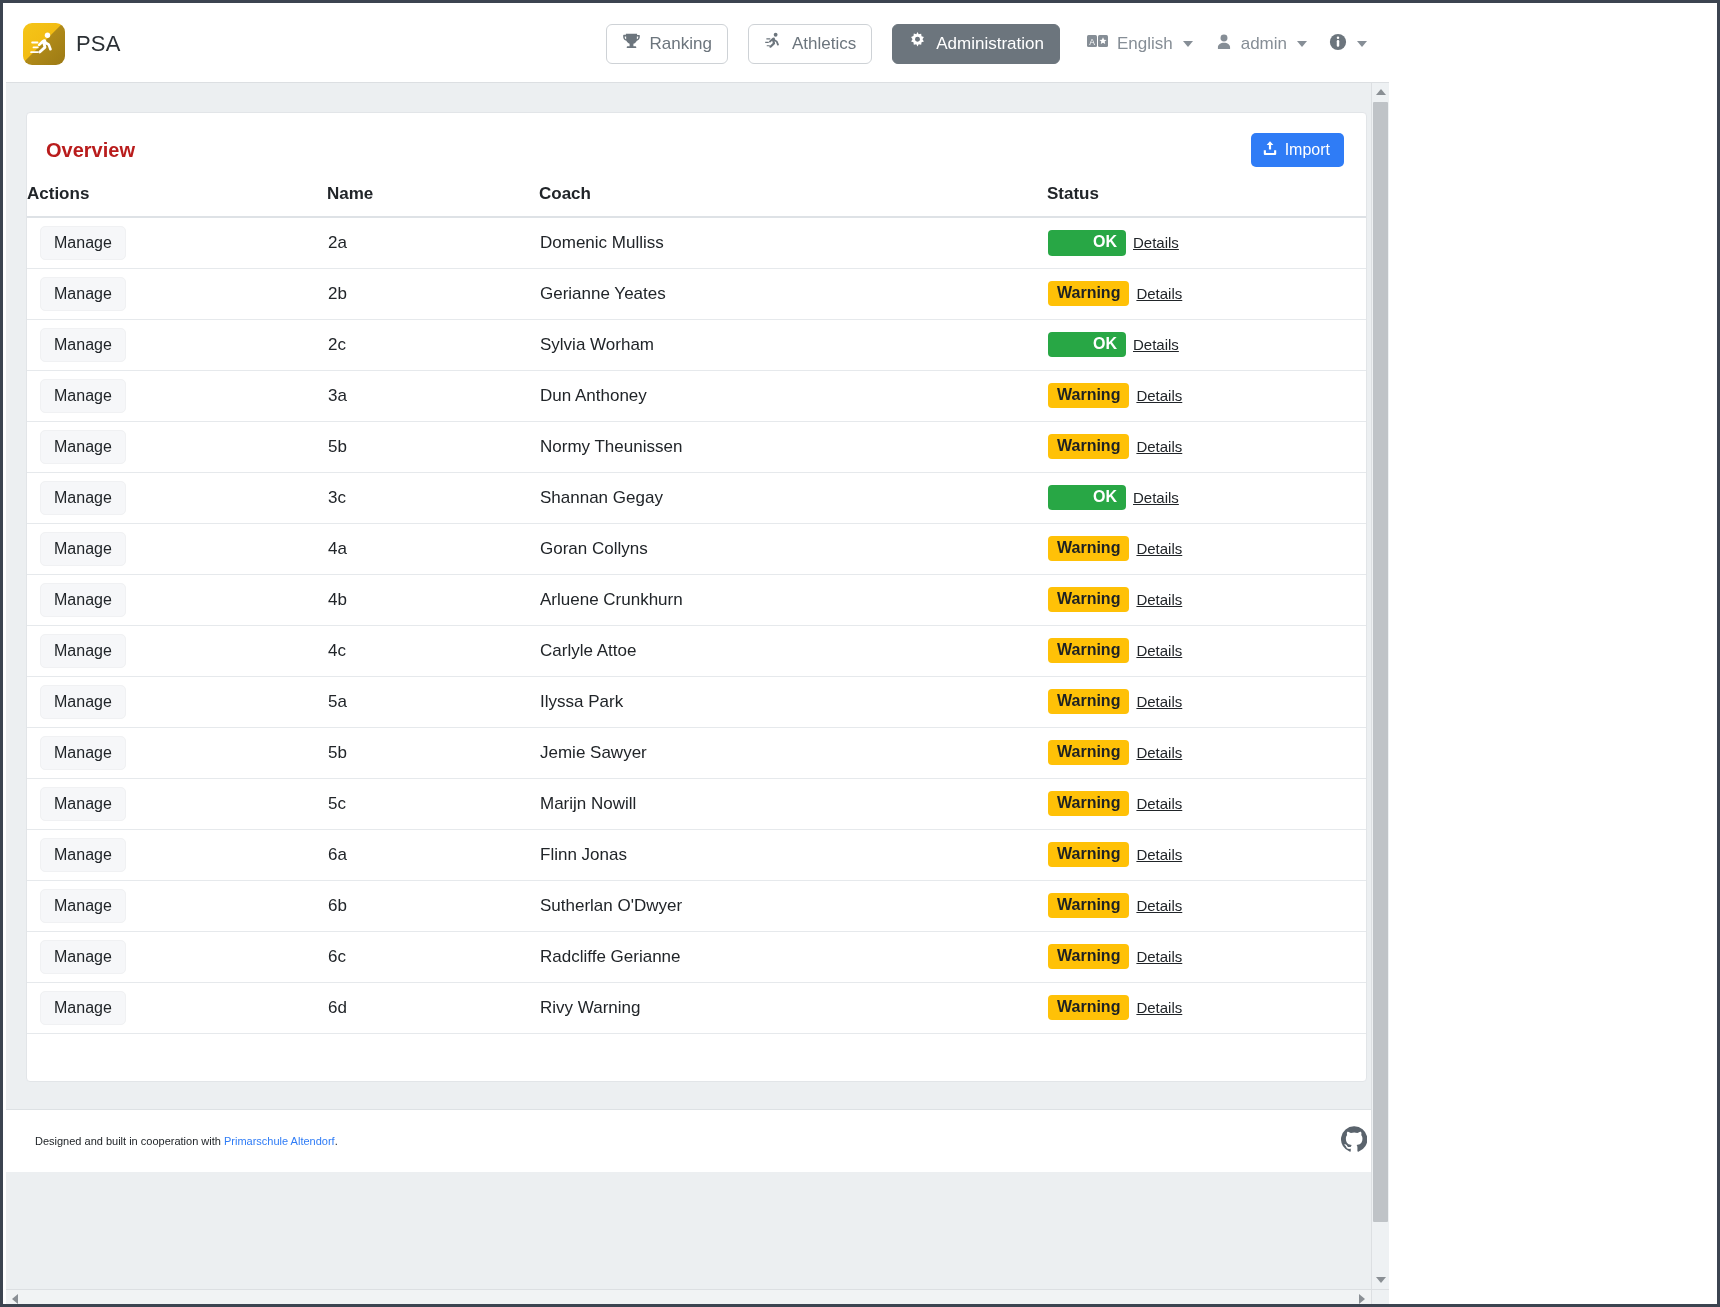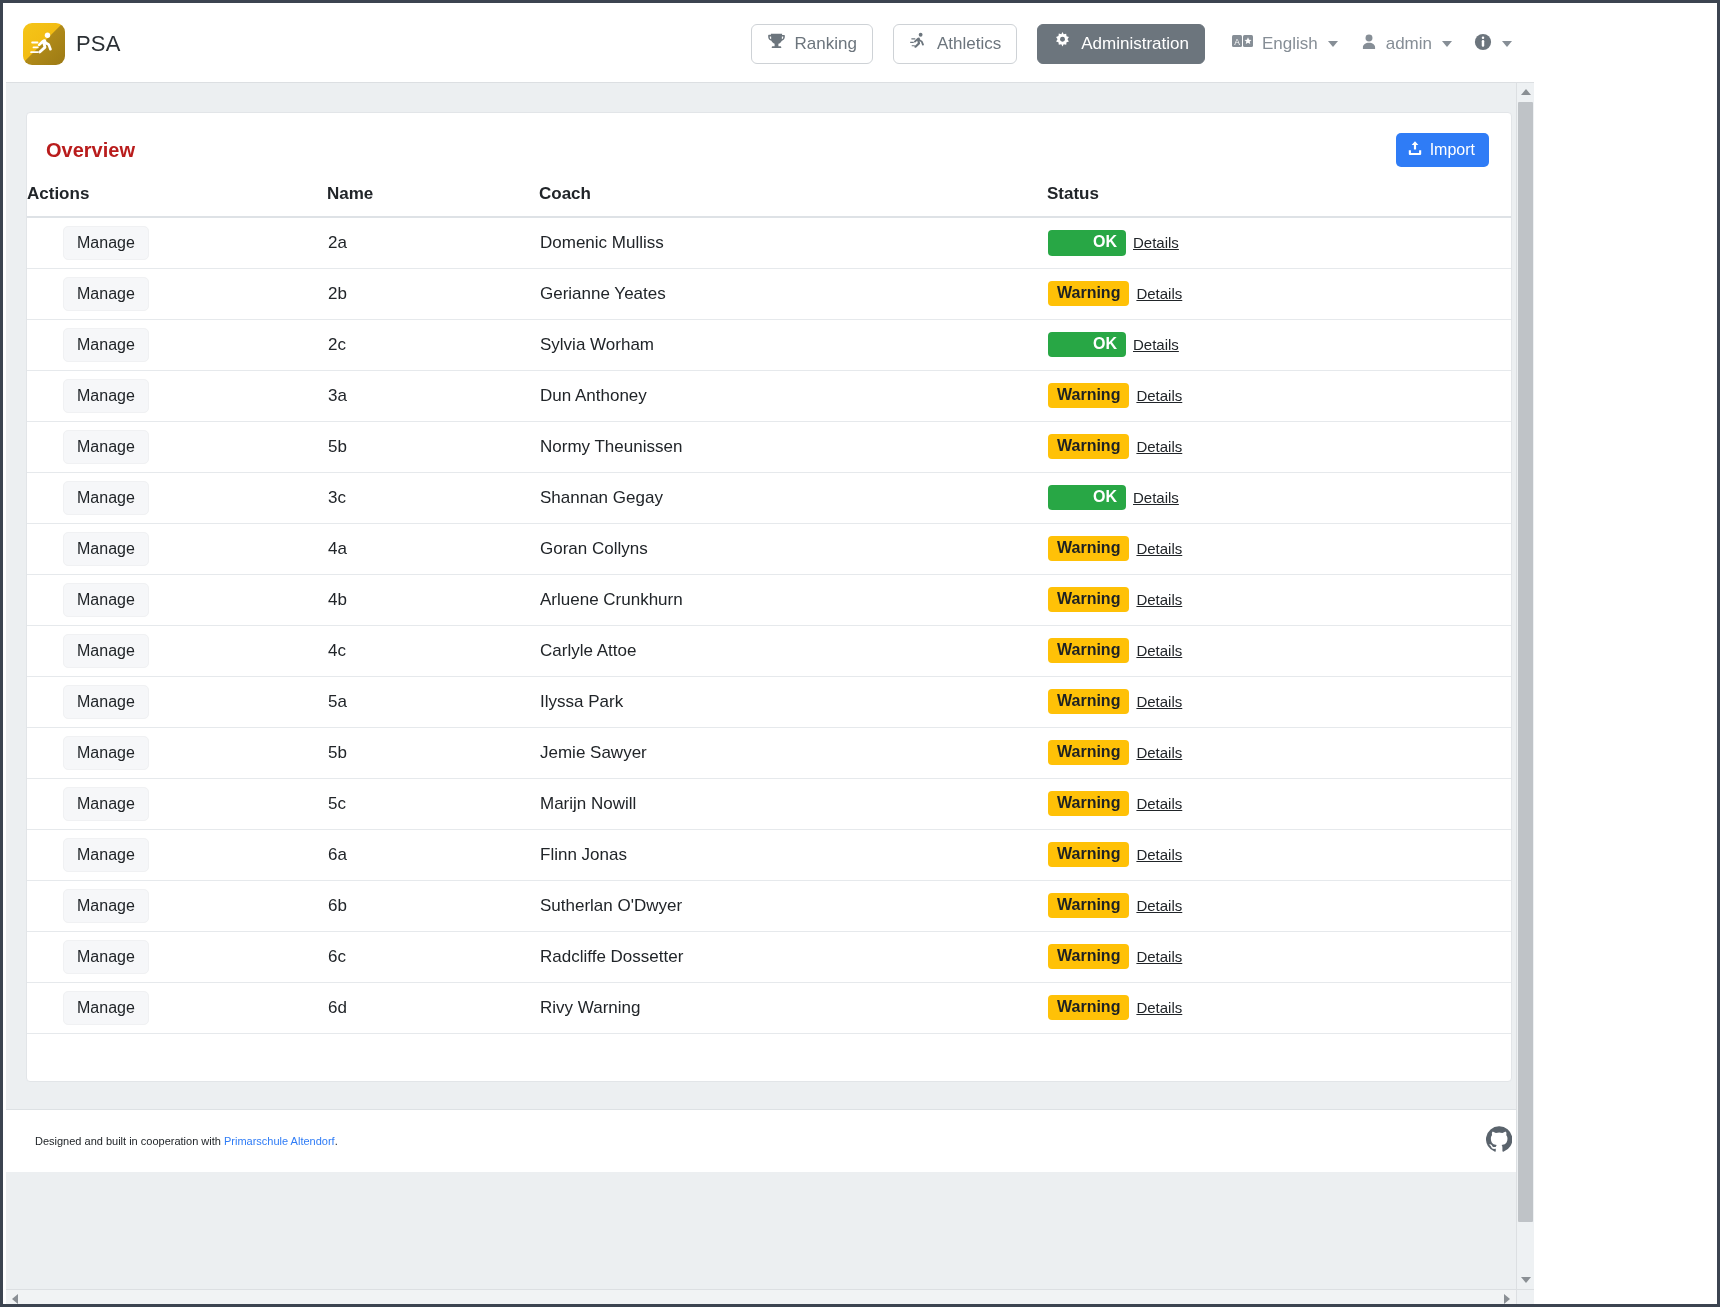--- a/index.html
+++ b/index.html
@@ -13,21 +13,21 @@
     position: absolute;
     left: 0; top: 0;
     width: 1720px; height: 1307px;
     background: #ffffff;
     border: 3px solid #3c4450;
     overflow: hidden;
   }
   .viewport {
     position: absolute;
     left: 3px; top: 3px;
-    width: 1528px;
+    width: 1383px;
     height: 1301px;
     background: #eceff1;
     overflow: hidden;
   }
   
   .navbar {
     position: relative;
     height: 77px;
     background: #ffffff;
     border-bottom: 1px solid #dcdfe2;
@@ -168,21 +168,21 @@
     margin-left: 27px;
   }
   table.grid td {
     border-bottom: 1px solid #e6e9ec;
     font-size: 17px;
     color: #212529;
     vertical-align: middle;
     height: 51px;
   }
   table.grid tr:last-child td { border-bottom: 1px solid #e6e9ec; }
-  .col-actions { width: 300px; padding-left: 36px; }
+  .col-actions { width: 300px; padding-left: 13px; }
   .col-name    { width: 212px; }
   .col-coach   { width: 508px; }
   .col-status  { width: auto; }
   .manage-btn {
     display: inline-block;
     background: #f6f7f9;
     border: 1px solid #f0f1f3;
     border-radius: 5px;
     color: #212529;
     font-size: 16px;
@@ -576,21 +576,21 @@
                 <td class="col-status">
                   <div class="status-cell">
                     <span class="badge warning">Warning</span>
                     <a class="details-link">Details</a>
                   </div>
                 </td>
               </tr>
               <tr>
                 <td class="col-actions"><button class="manage-btn">Manage</button></td>
                 <td class="col-name">6c</td>
-                <td class="col-coach">Radcliffe Dossetter</td>
+                <td class="col-coach">Radcliffe Gerianne</td>
                 <td class="col-status">
                   <div class="status-cell">
                     <span class="badge warning">Warning</span>
                     <a class="details-link">Details</a>
                   </div>
                 </td>
               </tr>
               <tr>
                 <td class="col-actions"><button class="manage-btn">Manage</button></td>
                 <td class="col-name">6d</td>

